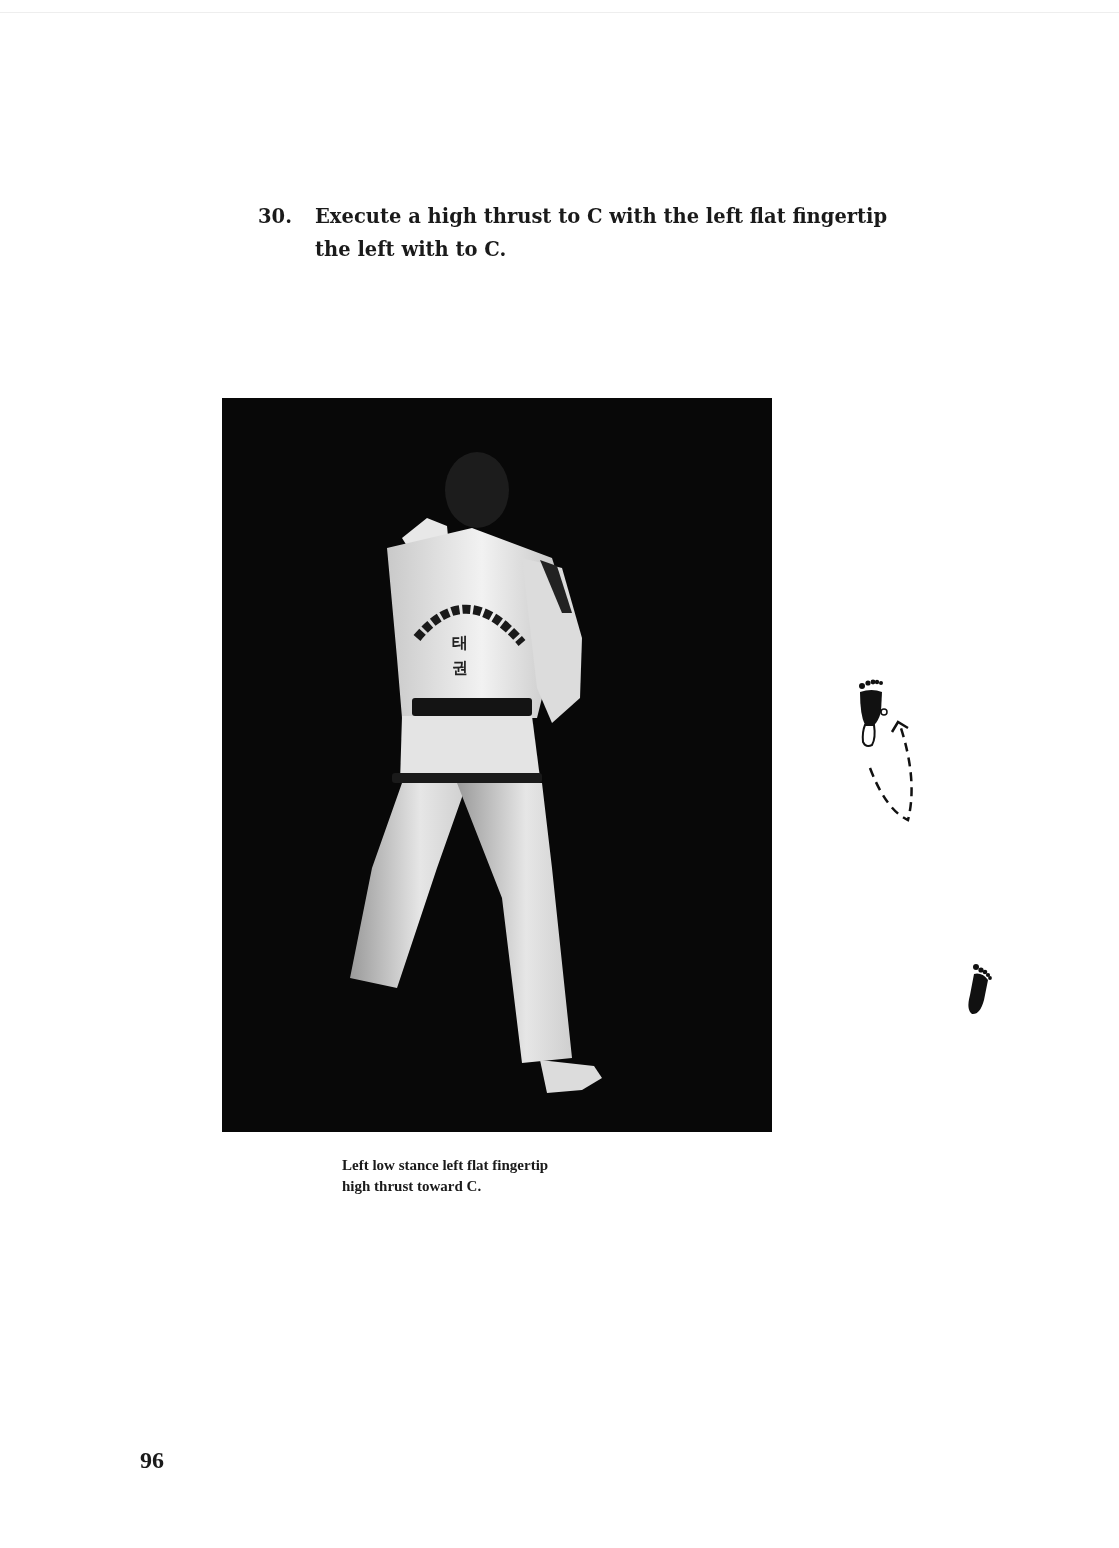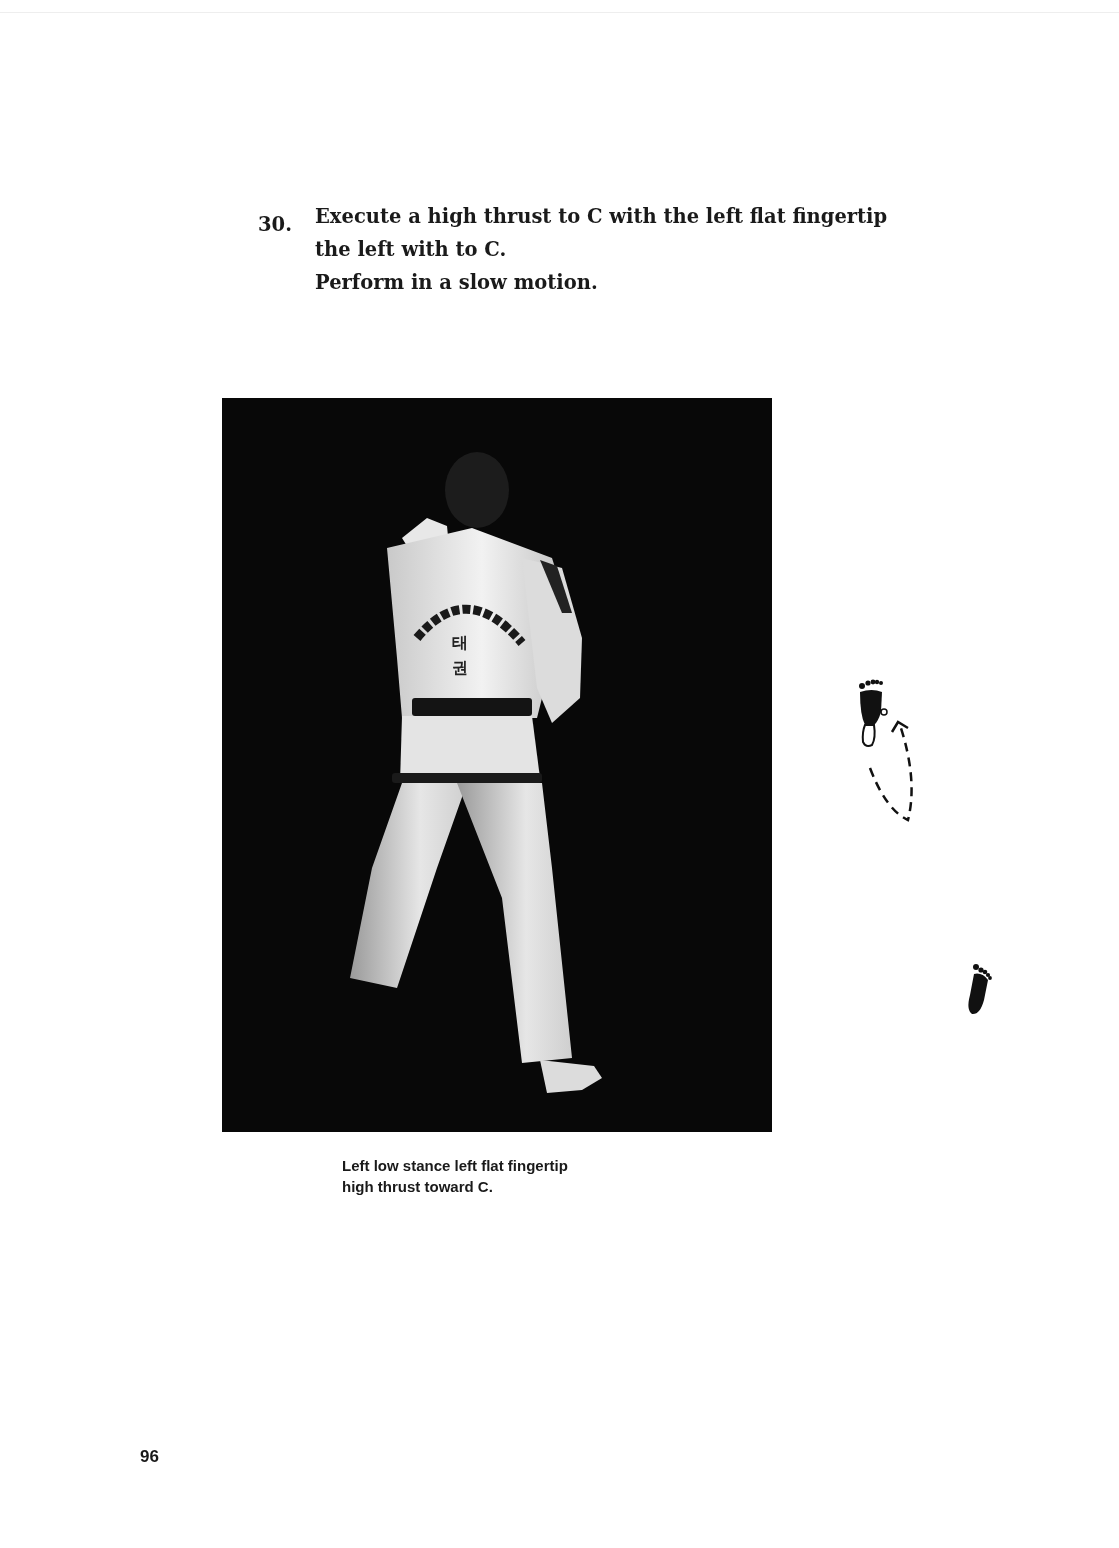--- a/index.html
+++ b/index.html
@@ -1,39 +1,38 @@
 <!DOCTYPE html>
 <html><head>
 <meta charset="utf-8">
 <style>
   html, body { margin:0; padding:0; }
   body { width:1119px; height:1548px; background:#ffffff; position:relative; overflow:hidden; font-family:"DejaVu Serif", serif; color:#1a1a1a; }
   .topline { position:absolute; left:0; top:12px; width:1119px; height:1px; background:#eeeeee; }
   .step { position:absolute; left:258px; top:200px; width:640px; font-family:"DejaVu Serif", serif; font-weight:bold; font-size:19.5px; line-height:33px; }
-  .step .num { position:absolute; left:0; top:8px; }
+  .step .num { position:absolute; left:0; top:0; }
   .step .body { position:absolute; left:57px; top:0; width:600px; white-space:nowrap; }
   .step .line { display:block; }
   .photo { position:absolute; left:222px; top:398px; width:550px; height:734px; background:#080808; overflow:hidden; }
   .photo svg { display:block; }
-  .caption { position:absolute; left:342px; top:1155px; font-family:Liberation Sans, sans-serif; font-weight:bold; font-size:15px; line-height:21px; }
+  .caption { position:absolute; left:342px; top:1155px; font-family:Liberation Serif, serif; font-weight:bold; font-size:15px; line-height:21px; }
   .caption span { display:block; white-space:nowrap; }
   .diagram { position:absolute; left:848px; top:670px; width:150px; height:360px; }
-  .pagenum { position:absolute; left:140px; top:1447px; font-family:Liberation Sans, sans-serif; font-weight:bold; font-size:17px; }
+  .pagenum { position:absolute; left:140px; top:1447px; font-family:Liberation Serif, serif; font-weight:bold; font-size:24px; }
 </style>
 </head>
 <body>
 
 <div class="topline"></div>
 
 <div class="step">
   <span class="num">30.</span>
   <div class="body">
     <span class="line">Execute a high thrust to C with the left flat fingertip</span>
     <span class="line">the left with to C.</span>
-    <span class="line">Perform in a slow motion.</span>
   </div>
 </div>
 
 <div class="photo">
   <svg width="550" height="734" viewBox="0 0 550 734">
     <defs>
       <linearGradient id="gi" x1="0" x2="1" y1="0" y2="0">
         <stop offset="0" stop-color="#c9c9c9"></stop>
         <stop offset="0.5" stop-color="#f2f2f2"></stop>
         <stop offset="1" stop-color="#bdbdbd"></stop>

